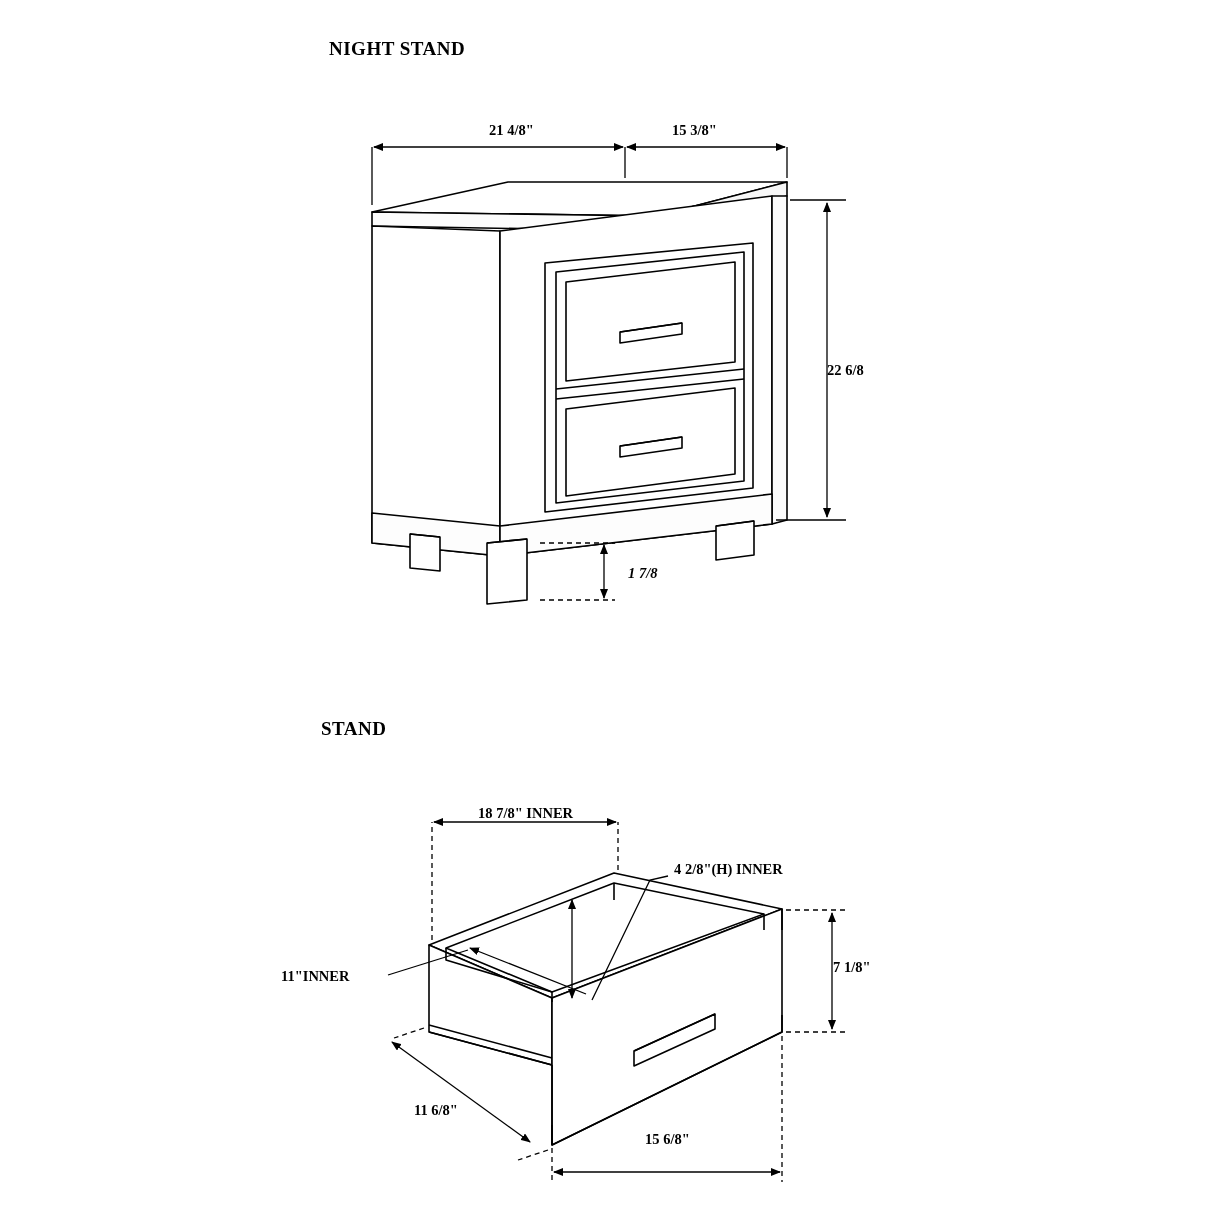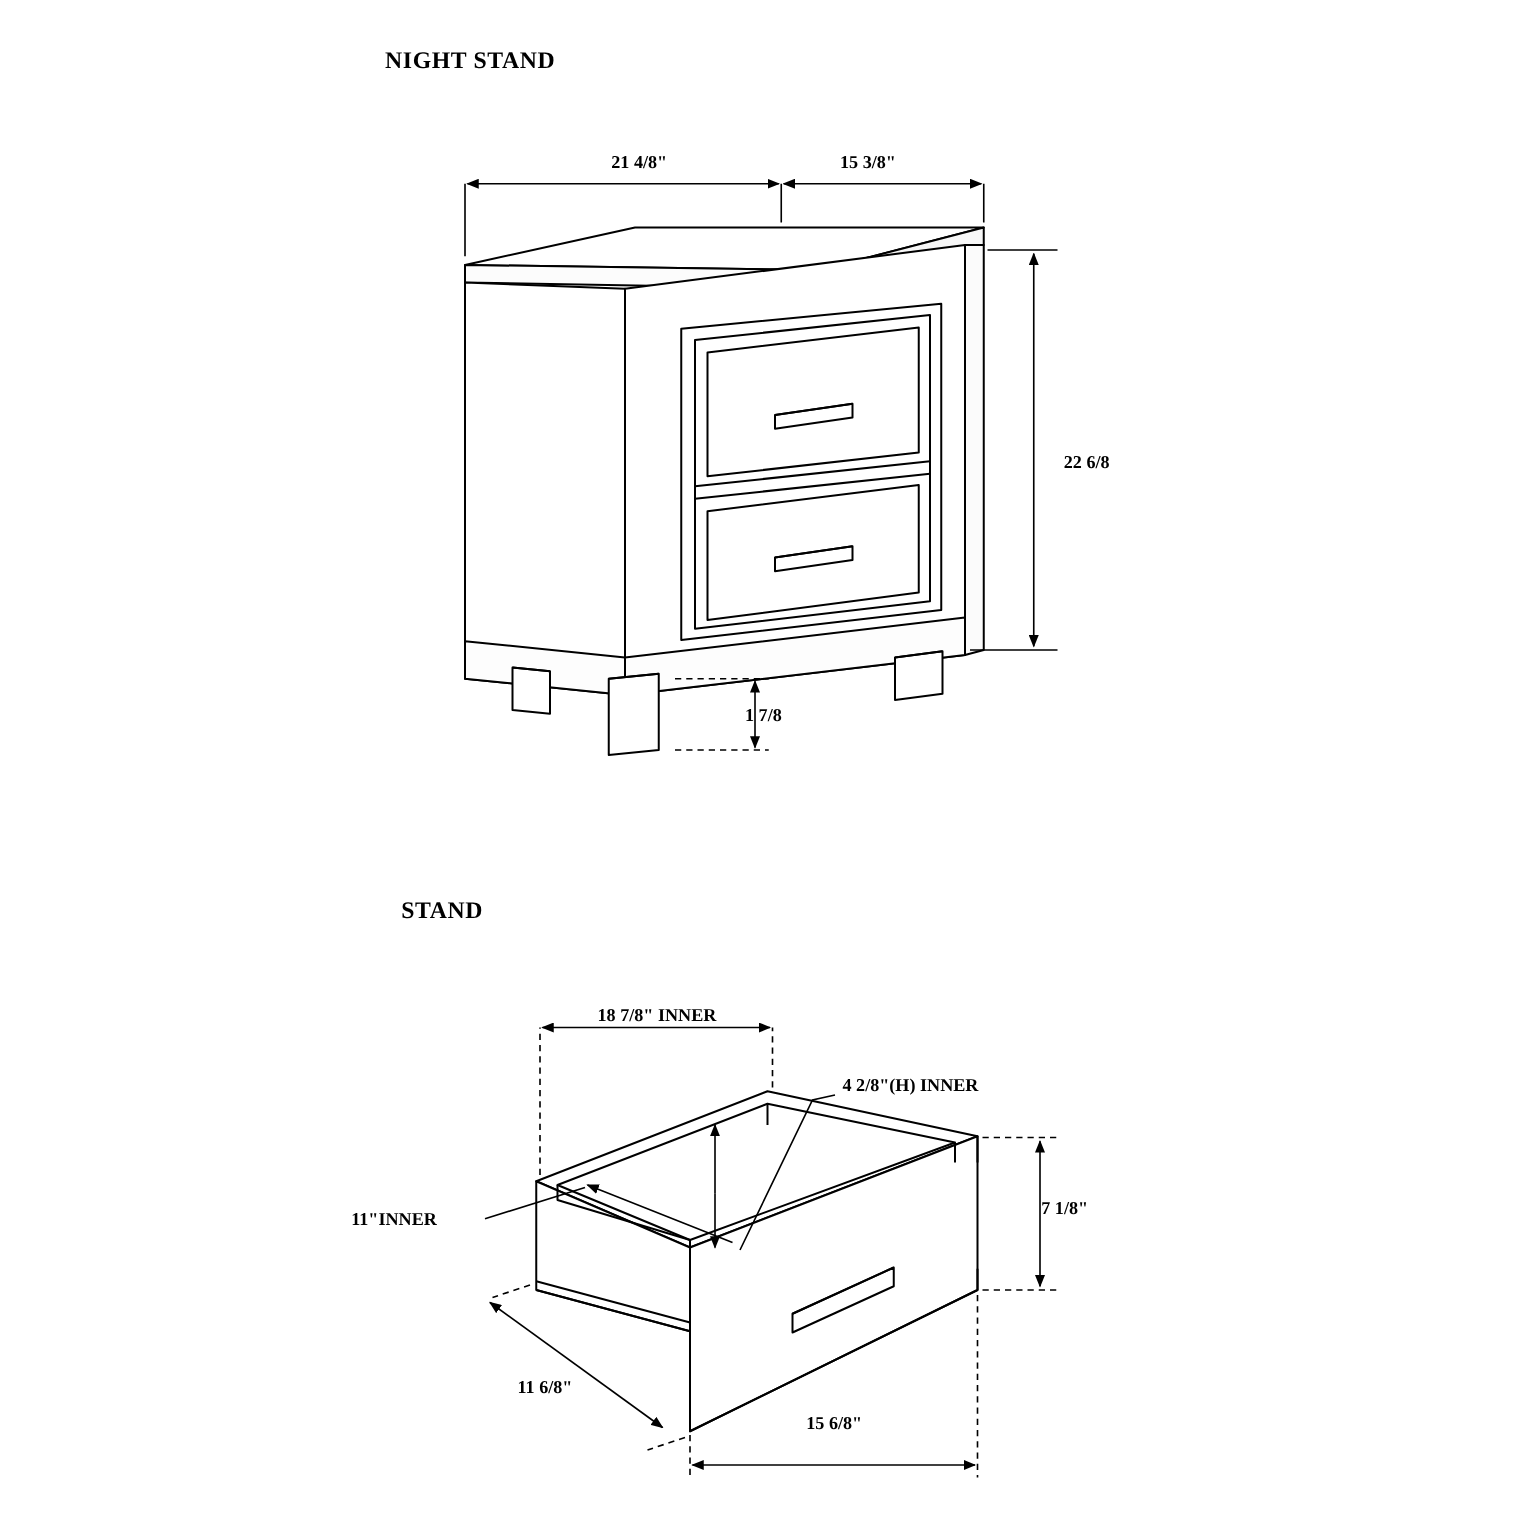--- a/index.html
+++ b/index.html
@@ -22,21 +22,21 @@
   }
   .title {
     position: absolute;
     font-family: "Liberation Serif", serif;
     font-weight: bold;
     font-size: 19px;
     letter-spacing: 0.5px;
     color: #000;
     white-space: nowrap;
   }
-  #title-nightstand { left: 308px; top: 38px; }
+  #title-nightstand { left: 329px; top: 38px; }
   #title-drawer { left: 321px; top: 718px; }
 
   .dim {
     position: absolute;
     font-family: "Liberation Serif", serif;
     font-weight: bold;
     font-size: 14.5px;
     color: #000;
     white-space: nowrap;
   }
@@ -118,22 +118,22 @@
       <line x1="827" y1="203" x2="827" y2="517" marker-start="url(#arrStart)" marker-end="url(#arrEnd)"></line>
 
       <path d="M540,543 L615,543" stroke-dasharray="5,4"></path>
       <path d="M540,600 L615,600" stroke-dasharray="5,4"></path>
       <line x1="604" y1="545" x2="604" y2="598" marker-start="url(#arrStart)" marker-end="url(#arrEnd)"></line>
     </g>
   </svg>
 
   <div class="dim" style="left:489px;top:122px;">21 4/8"</div>
   <div class="dim" style="left:672px;top:122px;">15 3/8"</div>
-  <div class="dim" style="left:827px;top:362px;margin-left:24px;">22 6/8</div>
-  <div class="dim" style="left:596px;top:565px;">1 7/8</div>
+  <div class="dim" style="left:827px;top:362px;">22 6/8</div>
+  <div class="dim" style="left:628px;top:565px;font-style:italic;">1 7/8</div>
 
   <svg width="1214" height="450" style="position:absolute;left:0;top:770px;">
     <defs>
       <marker id="arrEnd2" markerWidth="10" markerHeight="8" refX="9" refY="4" orient="auto" markerUnits="userSpaceOnUse">
         <path d="M0,0 L10,4 L0,8 z" fill="#000"></path>
       </marker>
       <marker id="arrStart2" markerWidth="10" markerHeight="8" refX="1" refY="4" orient="auto" markerUnits="userSpaceOnUse">
         <path d="M10,0 L0,4 L10,8 z" fill="#000"></path>
       </marker>
     </defs>

